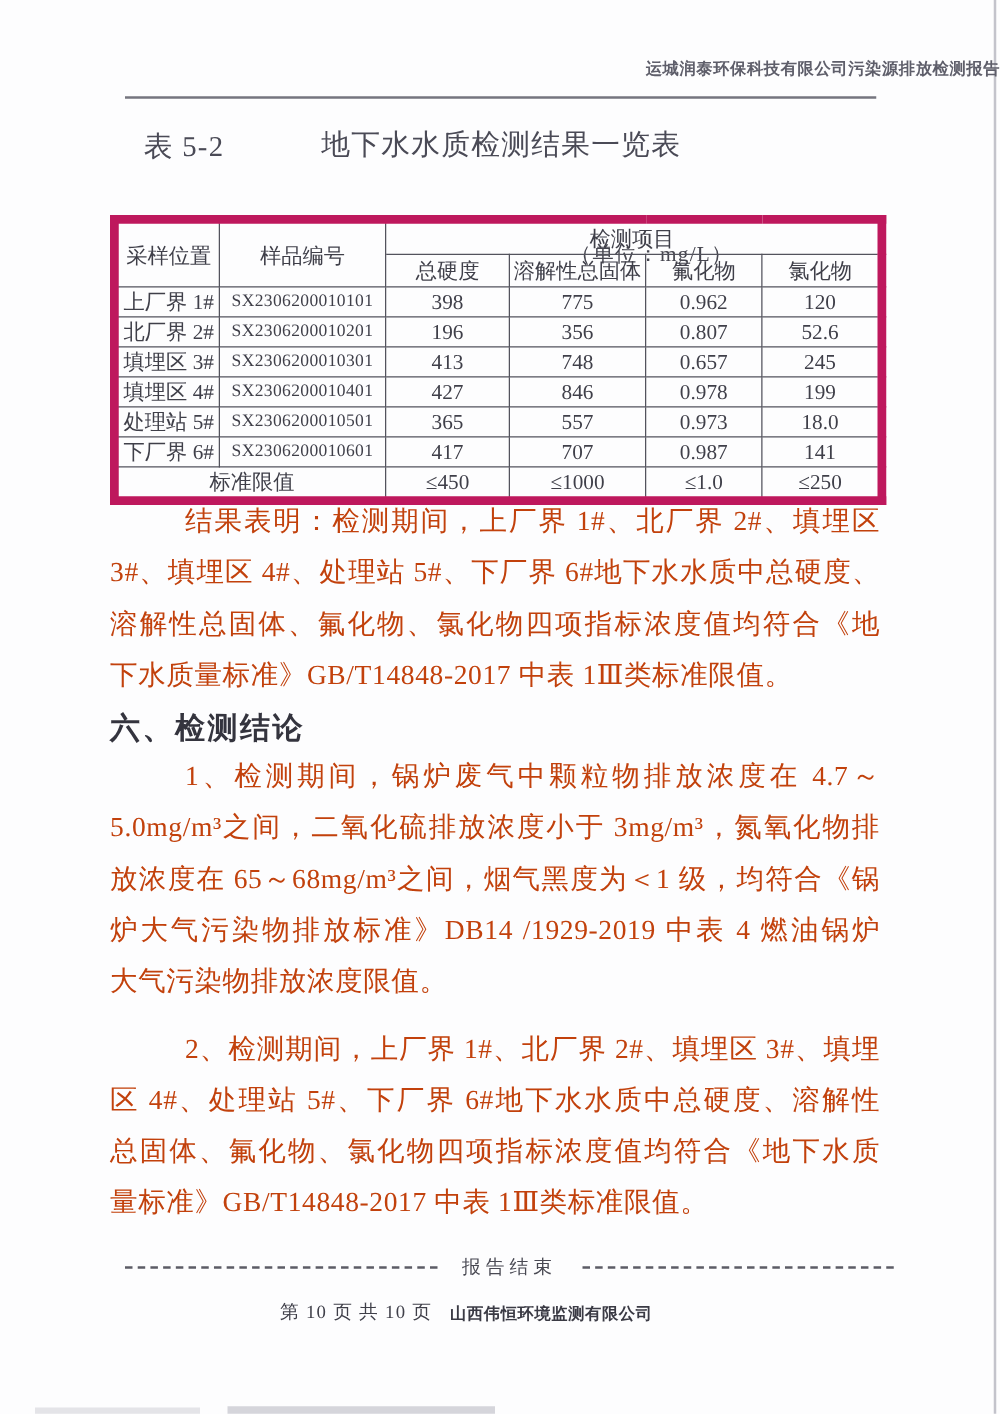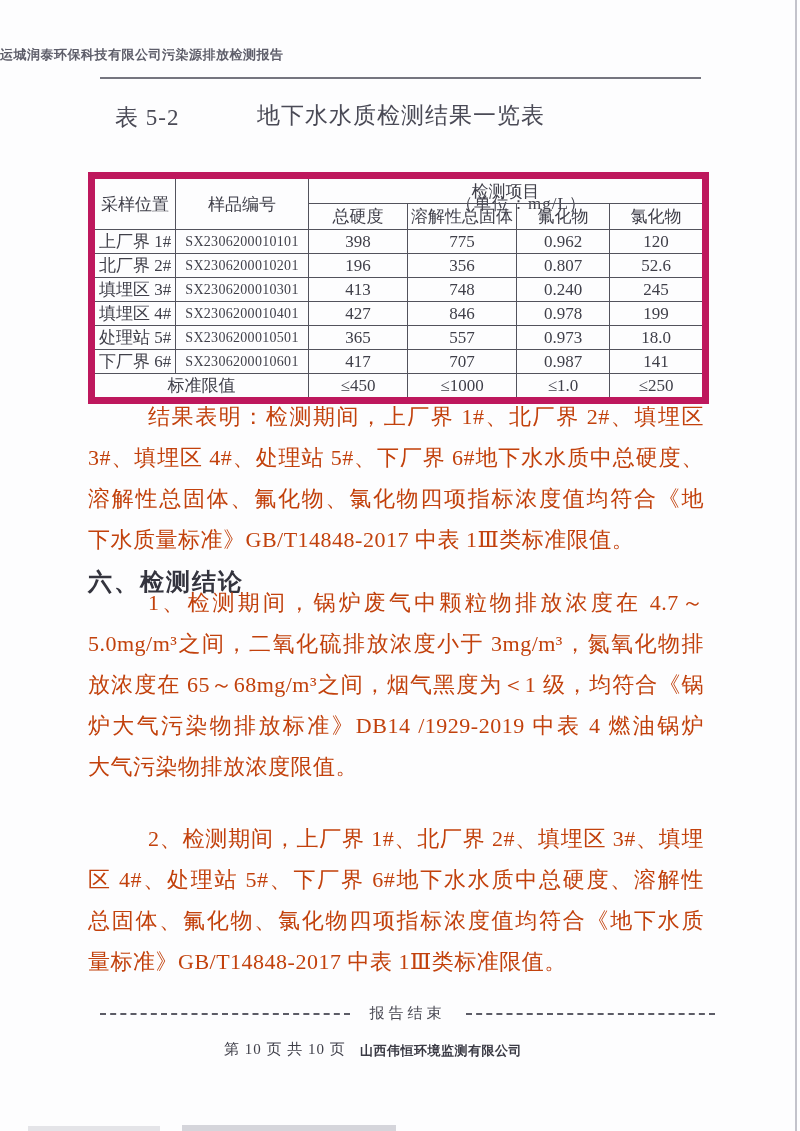--- a/index.html
+++ b/index.html
@@ -12,21 +12,21 @@
     overflow:hidden;
   }
   
   .scan-edge-right { position:absolute; right:3px; top:0; width:2px; height:1131px; background:#c3c3cb; }
   .scan-smudge-a { position:absolute; left:28px; top:1126px; width:132px; height:5px; background:#e4e4e8; }
   .scan-smudge-b { position:absolute; left:182px; top:1125px; width:214px; height:6px; background:#d5d5db; }
 
   
   .page-header {
     position:absolute; top:46px; left:0; width:100%;
-    text-align:left; font-size:13px; font-weight:bold;
+    text-align:right; font-size:13px; font-weight:bold;
     color:#5e5e6a; letter-spacing:0.5px;
   }
   .header-rule { position:absolute; top:77px; left:100px; width:601px; height:2px; background:#75757f; }
 
   
   .table-label { position:absolute; top:102px; left:115px; font-size:23px; color:#4a4a56; letter-spacing:1px; }
   .table-title { position:absolute; top:100px; left:257px; font-size:23px; color:#4a4a56; letter-spacing:1px; }
   .unit-note  { position:absolute; top:146px; left:456px; font-size:17px; color:#45454f; letter-spacing:1px;margin-top:46px; }
 
   
@@ -44,21 +44,21 @@
   
   .para { position:absolute; left:88px; width:616px; font-size:22px; line-height:41px; color:#c2410c; }
   .para .ln { height:41px; text-align:justify; letter-spacing:0.5px; }
   .para .ln.fill { text-align-last:justify; }
   .para .ln.indent { text-indent:60px; }
   #result-para { top:396px; }
   .section-heading {
     position:absolute; top:566px; left:88px;
     font-size:24px; font-weight:bold; color:#34343e; letter-spacing:2px;
   }
-  #para-1 { top:582px; }
+  #para-1 { top:600px; }
   #para-2 { top:818px; }
 
   
   .footer-divider {
     position:absolute; top:1004px; left:100px; width:615px;
     display:flex; align-items:center; font-size:15px; color:#494953;
   }
   .footer-divider .dash { flex:1; border-top:2px dashed #5c5c66; }
   .footer-divider .end-label { padding:0 20px; letter-spacing:4px; white-space:nowrap; }
   .page-info {
@@ -120,21 +120,21 @@
     <td>196</td>
     <td>356</td>
     <td>0.807</td>
     <td>52.6</td>
   </tr>
   <tr class="drow">
     <td>填埋区 3#</td>
     <td class="sample-id">SX2306200010301</td>
     <td>413</td>
     <td>748</td>
-    <td>0.240</td>
+    <td>0.657</td>
     <td>245</td>
   </tr>
   <tr class="drow">
     <td>填埋区 4#</td>
     <td class="sample-id">SX2306200010401</td>
     <td>427</td>
     <td>846</td>
     <td>0.978</td>
     <td>199</td>
   </tr>

